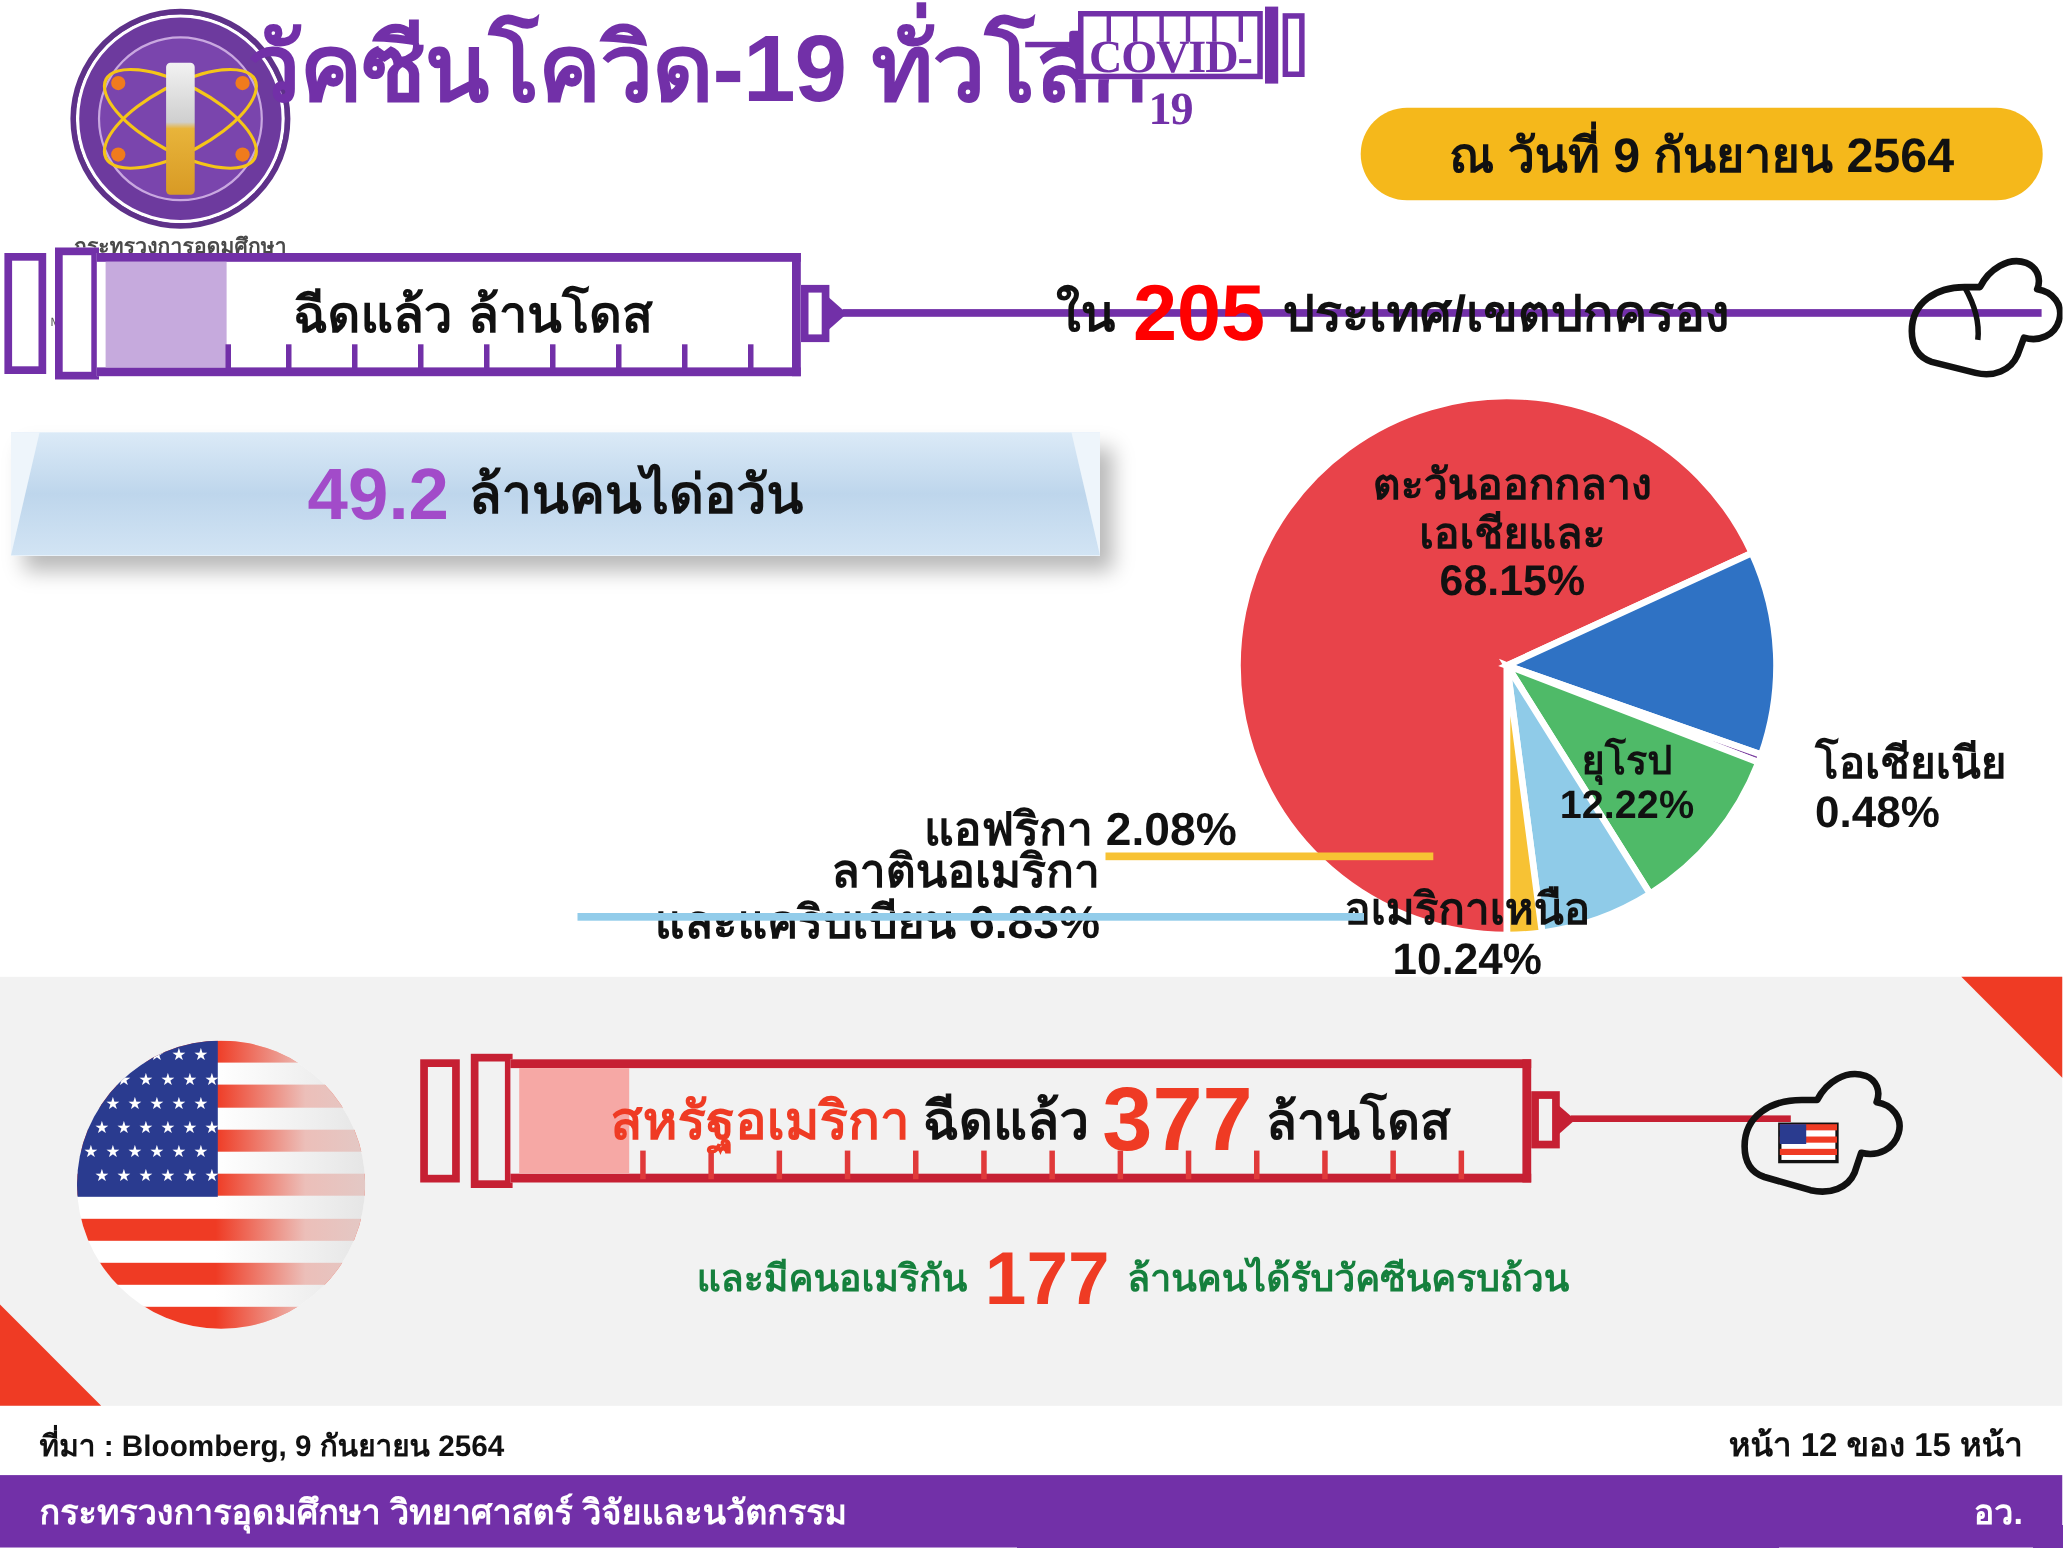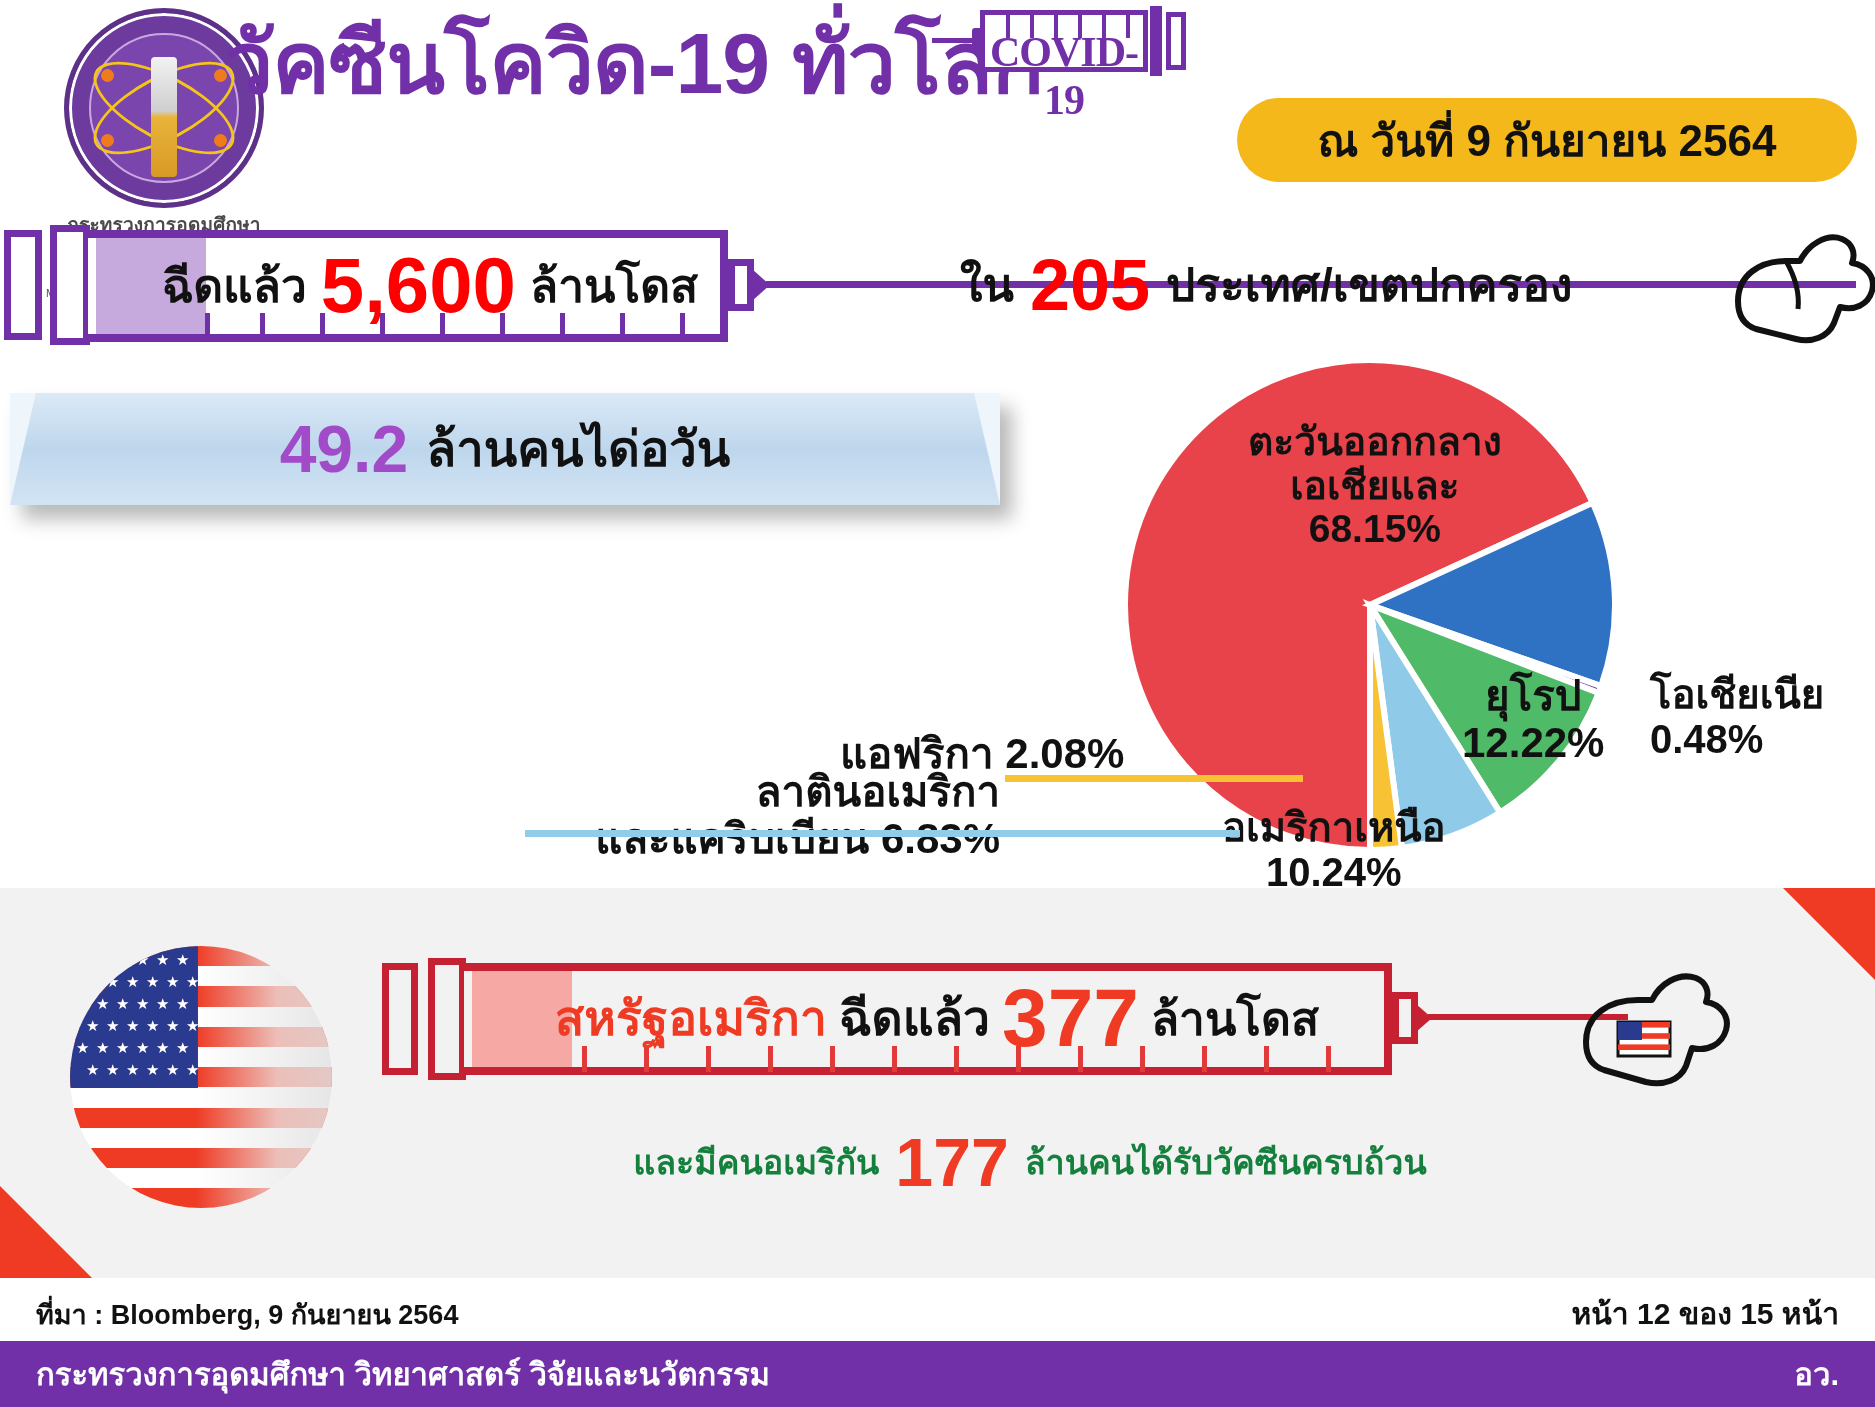--- a/index.html
+++ b/index.html
@@ -175,21 +175,21 @@
 
   
   #pie-wrap { left: 1120px; top: 355px; width: 520px; height: 420px; }
   #pie {
     position:absolute; left:0; top:0; width: 500px; height: 500px;
   }
 
   .pie-lbl { position:absolute; font-weight:bold; color:#111; white-space:nowrap; line-height:1.12; }
 
   #lbl-asia   { left: 1248px; top: 420px; font-size: 39px; text-align:center; }
-  #lbl-europe { left: 1462px; top: 672px; font-size: 42px; text-align:center; }
+  #lbl-europe { left: 1418px; top: 672px; font-size: 36px; text-align:center; }
   #lbl-oceania{ left: 1650px; top: 672px; font-size: 40px; text-align:left; }
   #lbl-north  { left: 1222px; top: 805px; font-size: 40px; text-align:center; }
   #lbl-africa { left: 840px;  top: 730px; font-size: 42px; }
   #lbl-latin  { left: 530px;  top: 768px; font-size: 42px; text-align:right; width: 470px; }
 
   .leader { position:absolute; height: 7px; }
   #leader-africa { left: 1005px; top: 775px; width: 298px; background:#f7c234; }
   #leader-latin  { left: 525px;  top: 830px; width: 715px; background:#92ccea; }
 
   
@@ -329,21 +329,20 @@
   <div class="tick" style="left:440px;"></div>
   <div class="tick" style="left:500px;"></div>
   <div class="tick" style="left:560px;"></div>
   <div class="tick" style="left:620px;"></div>
   <div class="tick" style="left:680px;"></div>
   <div class="hub"></div>
   <div class="tip"></div>
   <div class="needle"></div>
   <div class="label">
     <span class="t-blk">ฉีดแล้ว</span>
-    <span class="t-red-big">5,600</span>
     <span class="t-blk">ล้านโดส</span>
   </div>
 </div>
 
 <div class="abs" id="countries-text">
   <span class="txt">ใน</span>
   <span class="num">205</span>
   <span class="txt">ประเทศ/เขตปกครอง</span>
 </div>
 

